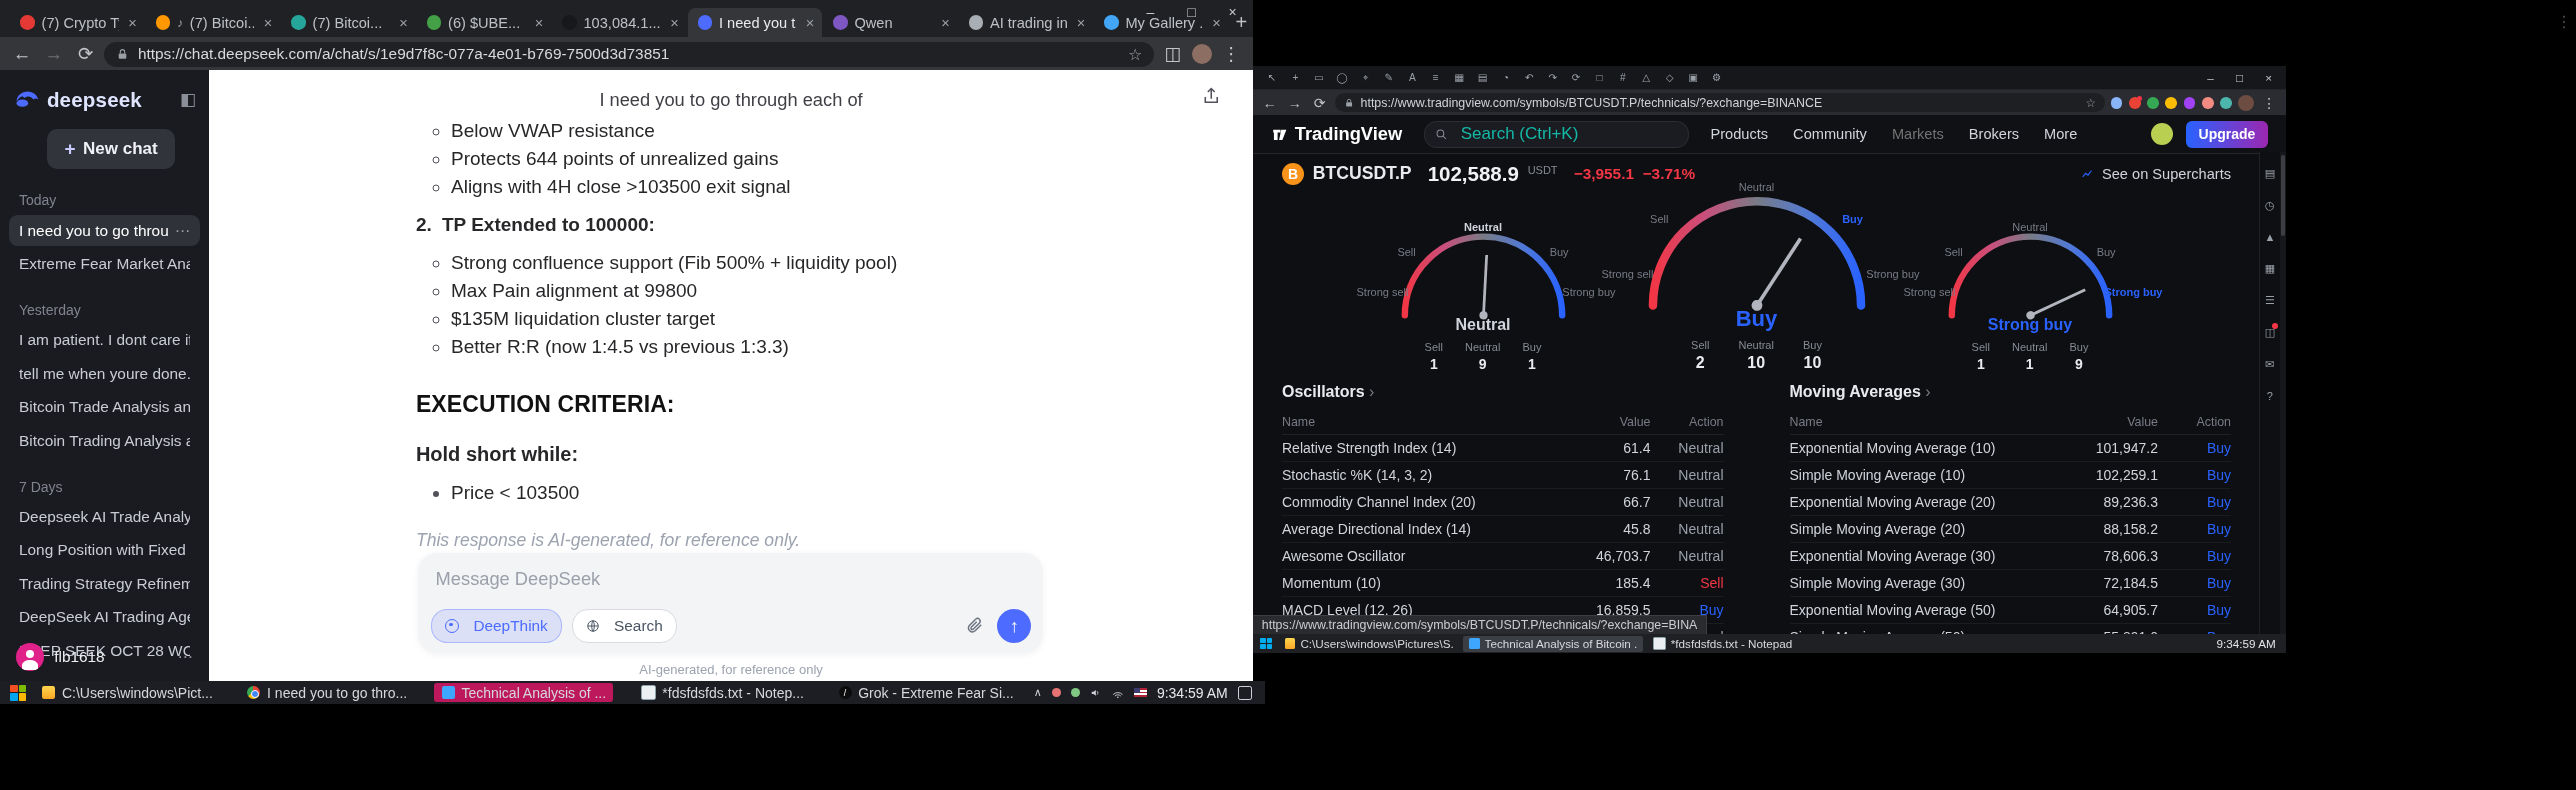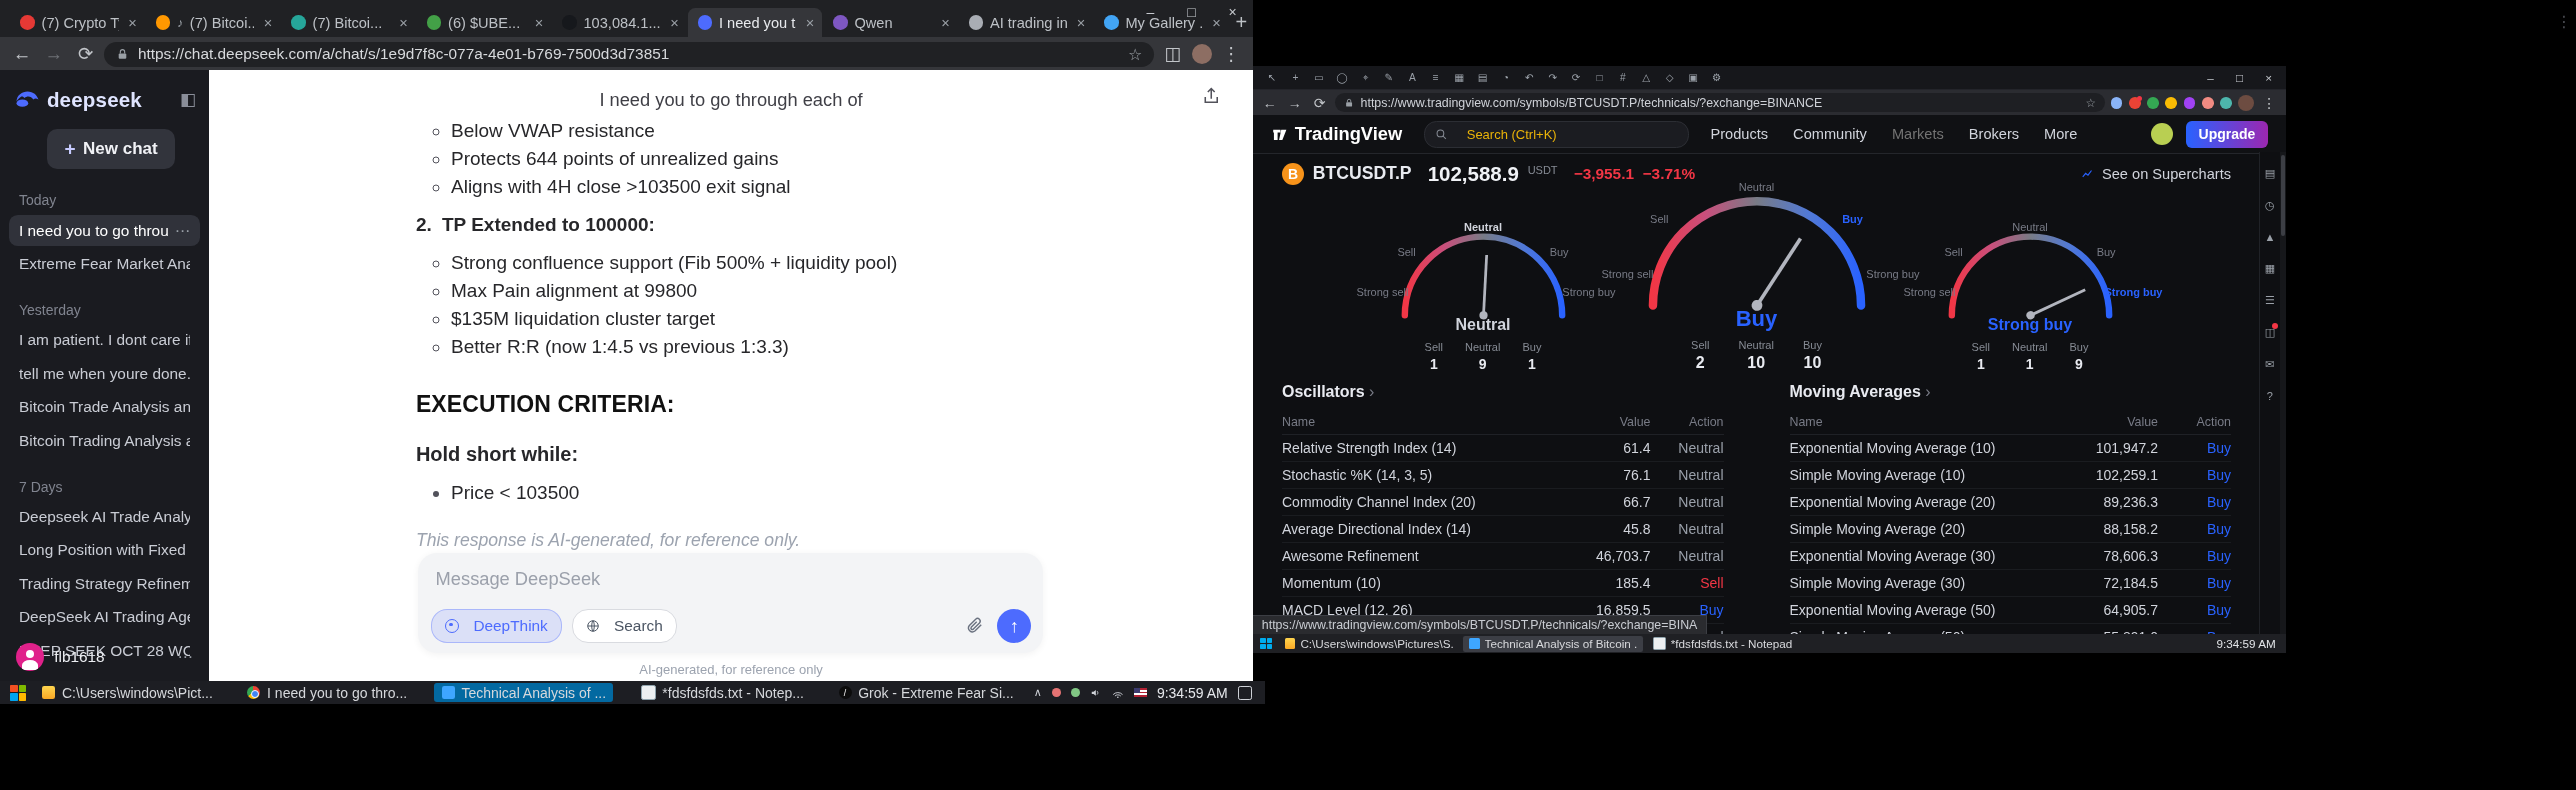--- a/index.html
+++ b/index.html
@@ -73,21 +73,21 @@
   .dt-ic{width:12.4px;height:12.4px;border:1.5px solid currentColor;border-radius:50%;position:relative;}
   .dt-ic::after{content:"";position:absolute;left:2.9px;top:2.9px;width:3.7px;height:3.7px;border-radius:50%;background:currentColor;}
   .inputright{position:absolute;right:11.7px;bottom:10.2px;display:flex;align-items:center;gap:13px;}
   .send{width:34px;height:34px;border-radius:50%;background:#4d6bfe;color:#fff;font-size:18.3px;display:grid;place-items:center;font-weight:700;}
   .foot-note{position:absolute;left:0;right:0;bottom:4.4px;text-align:center;font-size:13px;color:#9ca3af;}
 
   .taskbarL{position:absolute;left:0;top:681px;width:1253px;height:23.4px;background:#1d1e23;display:flex;align-items:center;gap:4.4px;padding:0 5.9px;}
   .startL{width:16px;height:16px;display:grid;grid-template:1fr 1fr/1fr 1fr;gap:1.5px;margin:0 4.4px;}
   .startL i{border-radius:0.7px;}
   .tb-item{display:flex;align-items:center;gap:6.6px;height:19px;padding:0 7.3px;border-radius:2.9px;color:#d6d8dc;font-size:14px;max-width:176px;}
-  .tb-item.active{background:#0369a1;}
+  .tb-item.active{background:#be185d;}
   .tb-lbl{white-space:nowrap;overflow:hidden;}
   .tb-ic{width:13px;height:13px;flex:none;border-radius:2.2px;display:grid;place-items:center;font-size:8.8px;color:#fff;}
   .ic-folder{background:linear-gradient(#ffd54f,#f9a825);}
   .ic-chrome{border-radius:50%;background:conic-gradient(#ea4335 0 33%,#fbbc04 33% 66%,#34a853 66% 100%);position:relative;}
   .ic-chrome::after{content:"";position:absolute;left:3.7px;top:3.7px;width:5.9px;height:5.9px;border-radius:50%;background:#4285f4;border:1.1px solid #fff;}
   .ic-doc{background:#3ea6ff;}
   .ic-notepad{background:#eceff1;border:0.7px solid #90a4ae;}
   .ic-grok{background:#0c0c0c;color:#fff;border-radius:50%;}
   .tray{margin-left:auto;display:flex;align-items:center;gap:10.2px;padding-right:7.3px;color:#cfd2d8;}
   .tray .chev{font-size:11px;}
@@ -104,21 +104,21 @@
   .wcr{position:absolute;right:2.9px;top:0;height:23.4px;display:flex;}
   .wcr span{width:29px;display:grid;place-items:center;color:#c7cad0;font-size:11.7px;}
   .navbarR{height:25px;background:#2b2c31;display:flex;align-items:center;gap:5.9px;padding:0 7.3px;}
   .navicR{color:#c2c5c9;font-size:14px;width:19px;text-align:center;}
   .urlpillR{flex:1;height:19px;background:#1e1f23;border-radius:9.5px;display:flex;align-items:center;gap:6.6px;padding:0 8.8px;color:#cfd2d8;font-size:12.4px;min-width:0;}
   .urlpillR .u{white-space:nowrap;overflow:hidden;flex:1;}
   .ext{width:11.7px;height:11.7px;border-radius:50%;flex:none;position:relative;}
   .ext.badged::after{content:"";position:absolute;right:-1.5px;top:-1.5px;width:5.1px;height:5.1px;border-radius:50%;background:#f23645;}
   .tv-header{position:relative;height:38px;background:#101114;border-bottom:0.7px solid #24262b;display:flex;align-items:center;gap:22px;padding:0 17.6px;}
   .tv-logo{display:flex;align-items:center;gap:6.6px;color:#fff;font-weight:700;font-size:18.3px;}
-  .tv-search{width:242px;height:25px;border-radius:12.4px;background:#1b1c21;border:0.7px solid #2c2e34;color:#eab308;font-size:13px;display:flex;align-items:center;gap:19px;padding:0 10.2px;}
+  .tv-search{width:242px;height:25px;border-radius:12.4px;background:#1b1c21;border:0.7px solid #2c2e34;color:#14b8a6;font-size:17px;display:flex;align-items:center;gap:13px;padding:0 10.2px;}
   .tv-nav{display:flex;gap:25px;font-size:14.6px;color:#d1d4dc;}
   .tv-nav span.on{color:#737373;}
   .hdr-right{margin-left:auto;display:flex;align-items:center;gap:13px;}
   .tv-avatar{width:22px;height:22px;border-radius:50%;background:#b9cf52;}
   .upgrade{background:linear-gradient(90deg,#2962ff,#9c27b0);color:#fff;font-size:14px;font-weight:700;border-radius:5.9px;padding:5.9px 13px;}
   .tv-content{position:absolute;left:0;top:86px;right:26px;bottom:19px;}
   .symbol-row{height:35px;display:flex;align-items:center;gap:8.8px;padding:4.4px 29px 0;}
   .sym-ic{width:22px;height:22px;border-radius:50%;background:#f7931a;color:#fff;font-weight:700;display:grid;place-items:center;font-size:14px;}
   .sym-name{font-size:17.6px;font-weight:700;color:#e8eaf0;}
   .sym-price{font-size:20.5px;font-weight:700;color:#f0f2f6;margin-left:7.3px;}
@@ -673,36 +673,36 @@
               <span class="col-name">Name</span>
               <span class="col-val">Value</span>
               <span class="col-act">Action</span>
             </div>
             <div class="t-row">
               <span class="col-name">Relative Strength Index (14)</span>
               <span class="col-val">61.4</span>
               <span class="col-act act-neutral">Neutral</span>
             </div>
             <div class="t-row">
-              <span class="col-name">Stochastic %K (14, 3, 5)</span>
+              <span class="col-name">Stochastic %K (14, 3, 2)</span>
               <span class="col-val">76.1</span>
               <span class="col-act act-neutral">Neutral</span>
             </div>
             <div class="t-row">
               <span class="col-name">Commodity Channel Index (20)</span>
               <span class="col-val">66.7</span>
               <span class="col-act act-neutral">Neutral</span>
             </div>
             <div class="t-row">
               <span class="col-name">Average Directional Index (14)</span>
               <span class="col-val">45.8</span>
               <span class="col-act act-neutral">Neutral</span>
             </div>
             <div class="t-row">
-              <span class="col-name">Awesome Refinement</span>
+              <span class="col-name">Awesome Oscillator</span>
               <span class="col-val">46,703.7</span>
               <span class="col-act act-neutral">Neutral</span>
             </div>
             <div class="t-row">
               <span class="col-name">Momentum (10)</span>
               <span class="col-val">185.4</span>
               <span class="col-act act-sell">Sell</span>
             </div>
             <div class="t-row">
               <span class="col-name">MACD Level (12, 26)</span>

